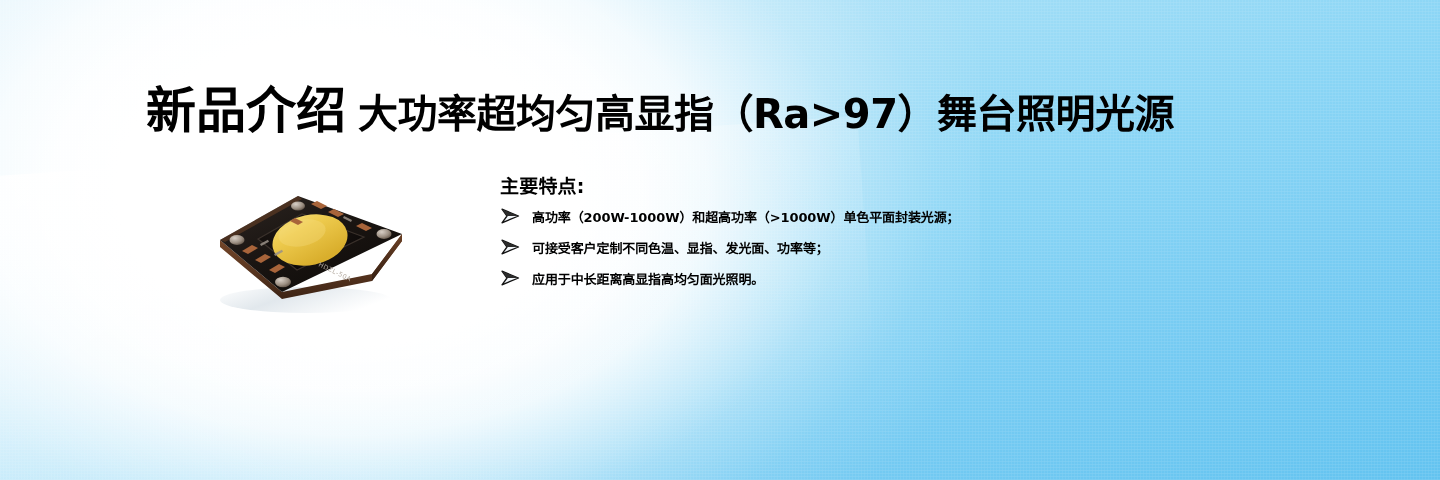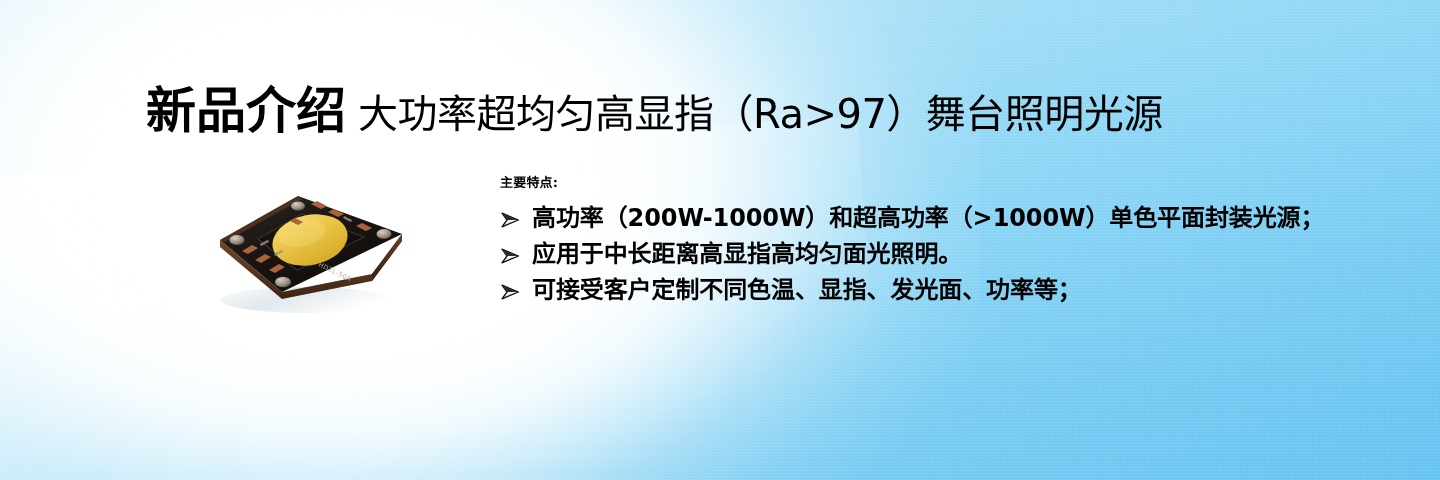--- a/index.html
+++ b/index.html
@@ -85,49 +85,49 @@
     color: #000000;
   }
   .headline-main {
     font-size: 50px;
     font-weight: 700;
     letter-spacing: 0px;
     line-height: 1;
   }
   .headline-sub {
     font-size: 40px;
-    font-weight: 400;
+    font-weight: 700;
     line-height: 1;
     margin-left: 12px;
     letter-spacing: -0.5px;
   }
 
   
   .features {
     position: absolute;
     left: 500px;
     top: 176px;
     color: #000000;
   }
   .features-heading {
-    font-size: 13px;
+    font-size: 19px;
     font-weight: 700;
     line-height: 1.1;
-    margin-bottom: 16px;
+    margin-bottom: 8px;
     letter-spacing: 0.2px;
   }
   .feature-list {
     list-style: none;
     margin: 0;
     padding: 0;
   }
   .feature-item {
     display: flex;
-    align-items: center;
-    font-size: 24px;
+    align-items: flex-end;
+    font-size: 13px;
     font-weight: 700;
     line-height: 1;
     margin-bottom: 12px;
     white-space: nowrap;
     letter-spacing: -0.1px;
   }
   .feature-item:last-child { margin-bottom: 0; }
   .bullet-arrow {
     flex: 0 0 auto;
     width: 22px;
@@ -263,29 +263,29 @@
 
 
 
       <li class="feature-item">
         <span class="bullet-arrow">
           <svg width="22" height="16" viewBox="0 0 22 16" xmlns="http://www.w3.org/2000/svg">
             <path d="M2 1.2 L18.5 8 L2 14.8 L7 8 Z" fill="#f2f6fa" stroke="#111111" stroke-width="1.3" stroke-linejoin="round"></path>
             <path d="M2 1.2 L18.5 8 L7 8 Z" fill="#2c2c2c"></path>
           </svg>
         </span>
-        <span class="feature-text">应用于中长距离高显指高均匀面光照明。</span>
+        <span class="feature-text">可接受客户定制不同色温、显指、发光面、功率等；</span>
       </li>
 
       <li class="feature-item">
         <span class="bullet-arrow">
           <svg width="22" height="16" viewBox="0 0 22 16" xmlns="http://www.w3.org/2000/svg">
             <path d="M2 1.2 L18.5 8 L2 14.8 L7 8 Z" fill="#f2f6fa" stroke="#111111" stroke-width="1.3" stroke-linejoin="round"></path>
             <path d="M2 1.2 L18.5 8 L7 8 Z" fill="#2c2c2c"></path>
           </svg>
         </span>
-        <span class="feature-text">可接受客户定制不同色温、显指、发光面、功率等；</span>
+        <span class="feature-text">应用于中长距离高显指高均匀面光照明。</span>
       </li>
 
     </ul>
   </div>
 
 </div>
 
 </body></html>

